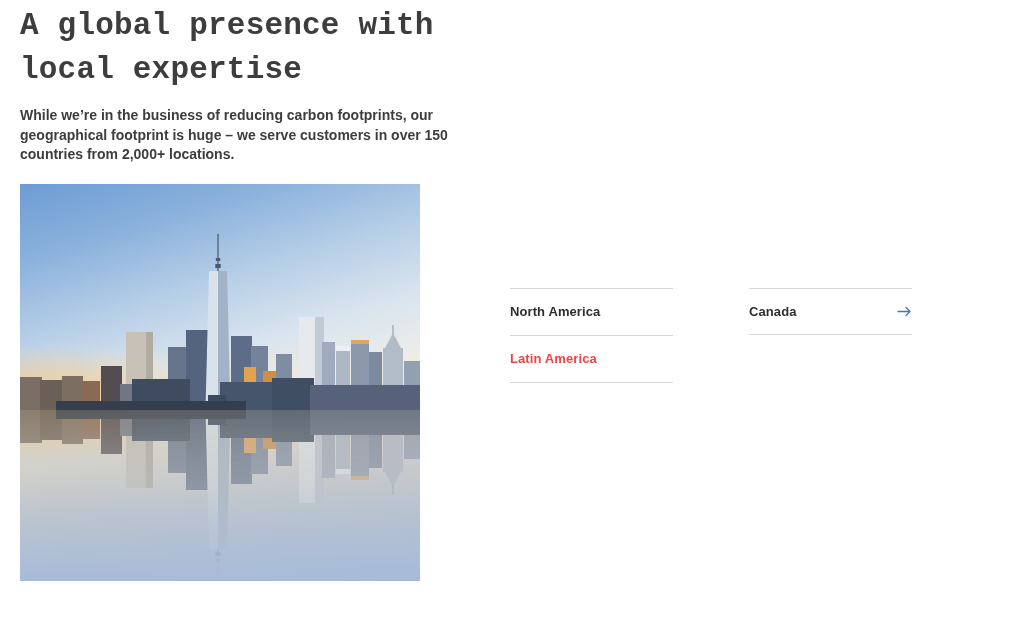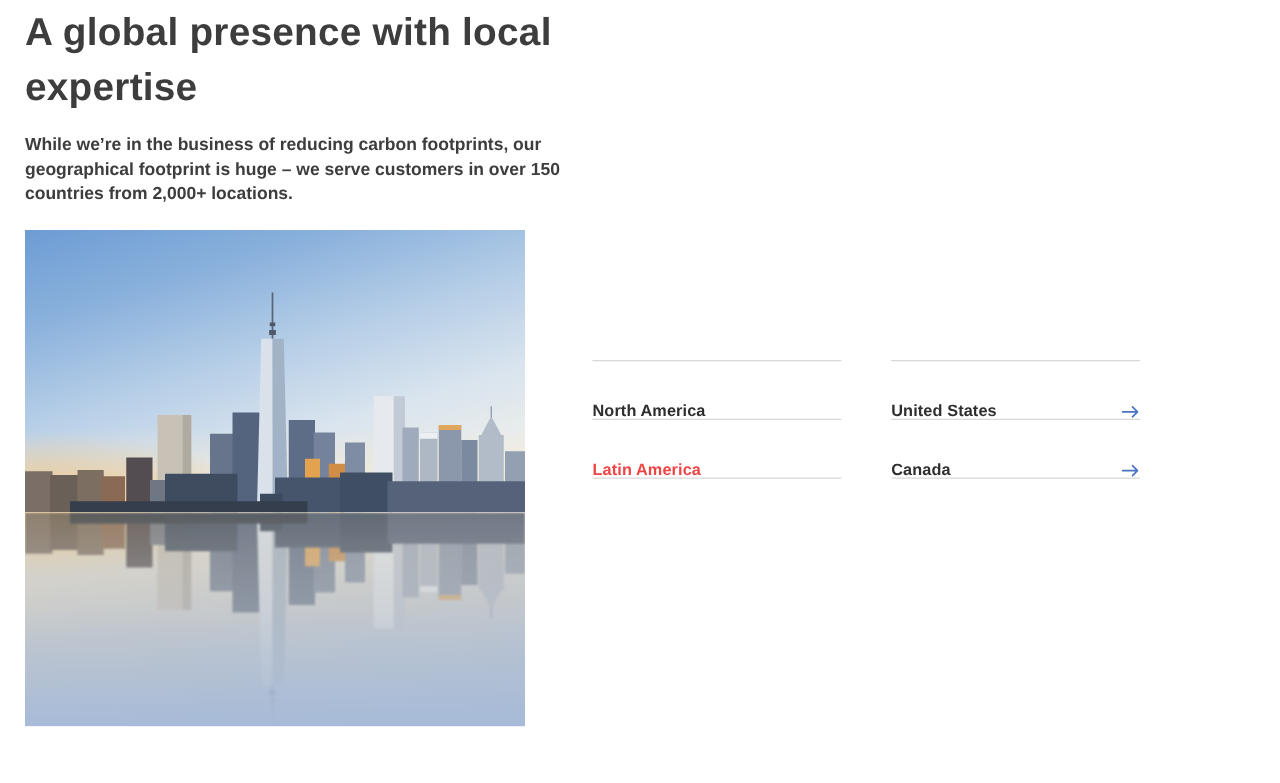--- a/index.html
+++ b/index.html
@@ -5,21 +5,21 @@
   * { margin: 0; padding: 0; box-sizing: border-box; }
   html, body { background: #ffffff; }
   body {
     width: 1024px; height: 626px; position: relative; overflow: hidden;
     font-family: "Liberation Sans", "DejaVu Sans", sans-serif;
     color: #3d3d3d;
   }
   .page-title {
     position: absolute; left: 20px; top: 4px; width: 505px;
     font-size: 31px; line-height: 44px; font-weight: 600;
-    letter-spacing: 0.2px; color: #3d3d3d;
+    letter-spacing: 0.2px; color: #3d3d3d; font-family: Liberation Mono, monospace;
   }
   .intro-text {
     position: absolute; left: 20px; top: 106px; width: 492px;
     font-size: 14px; line-height: 19.5px; font-weight: 700; color: #3d3d3d;
   }
 
   
   .photo {
     position: absolute; left: 20px; top: 184px; width: 400px; height: 397px;
     overflow: hidden; background: #dfe7ee;
@@ -53,22 +53,22 @@
     background: linear-gradient(to bottom, rgba(180,193,211,0) 0%, rgba(186,195,207,0.18) 45%, rgba(172,189,213,0.55) 80%, rgba(167,187,216,0.92) 100%);
     pointer-events: none;
   }
 
   
   .list-col { position: absolute; top: 287.5px; }
   .regions-col   { left: 474px; width: 199px; }
   .countries-col { left: 713px; width: 199px; }
   .list-row {
     height: 47.5px; border-top: 1px solid #d8d8d8;
-    display: flex; align-items: flex-end; justify-content: space-between;
-    cursor: pointer; text-decoration: none;
+    display: flex; align-items: center; justify-content: space-between;
+    cursor: pointer; text-decoration: none; margin-left: 36px;
   }
   .list-col .list-row:last-child { border-bottom: 1px solid #d8d8d8; gap: 48px; }
   .list-label { font-size: 13px; line-height: 1; letter-spacing: 0.1px; }
   .list-row.active .list-label,
   .countries-col .list-label { color: #2e2e2e; font-weight: 600; }
   .list-row.inactive .list-label { color: #ef4444; font-weight: 700; }
   .arrow-icon { flex: 0 0 auto; display: block; }
 </style>
 </head>
 <body>
@@ -181,26 +181,20 @@
     <div class="list-row active">
       <span class="list-label">North America</span>
     </div>
     <div class="list-row inactive">
       <span class="list-label">Latin America</span>
     </div>
   </div>
 
   <div class="list-col countries-col">
     <a class="list-row">
-      <span class="list-label">United States</span>
-      <svg class="arrow-icon" width="15" height="11" viewBox="0 0 15 11">
-        <path d="M1 5.5 H13 M9 1.5 L13 5.5 L9 9.5" stroke="#4a72c3" stroke-width="1.3" fill="none" stroke-linecap="round" stroke-linejoin="round"></path>
-      </svg>
-    </a>
-    <a class="list-row">
       <span class="list-label">Canada</span>
       <svg class="arrow-icon" width="15" height="11" viewBox="0 0 15 11">
         <path d="M1 5.5 H13 M9 1.5 L13 5.5 L9 9.5" stroke="#4a72c3" stroke-width="1.3" fill="none" stroke-linecap="round" stroke-linejoin="round"></path>
       </svg>
     </a>
   </div>
 
 </div>
 
 </body></html>

